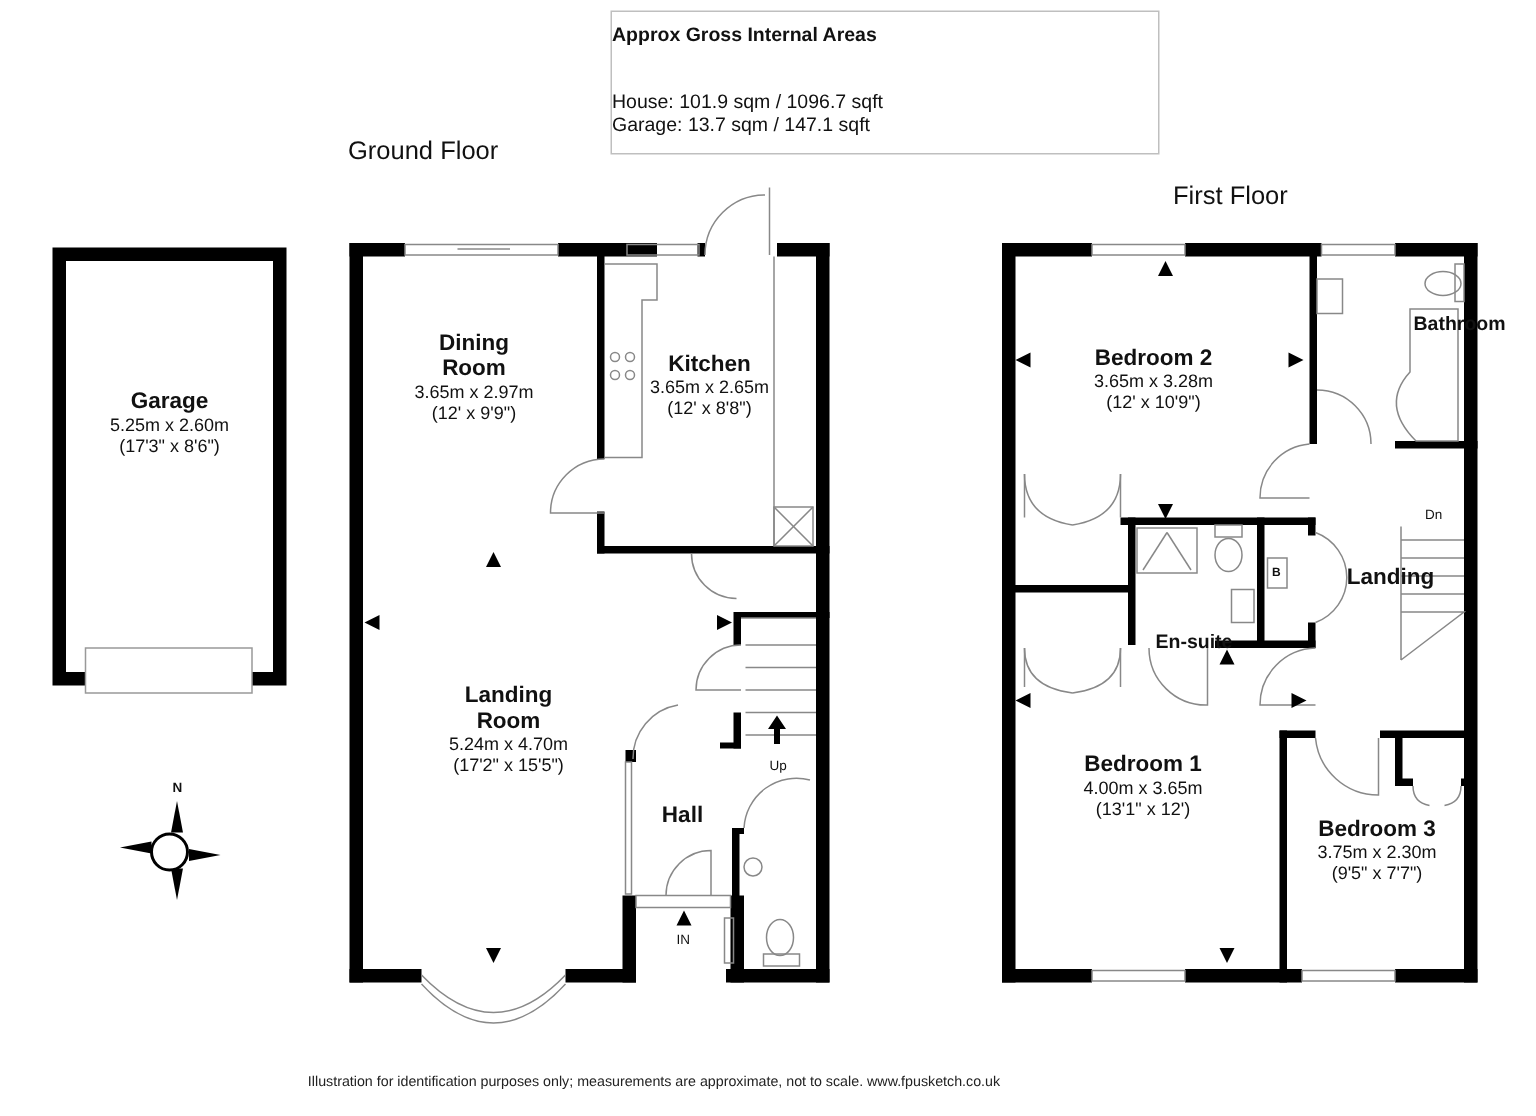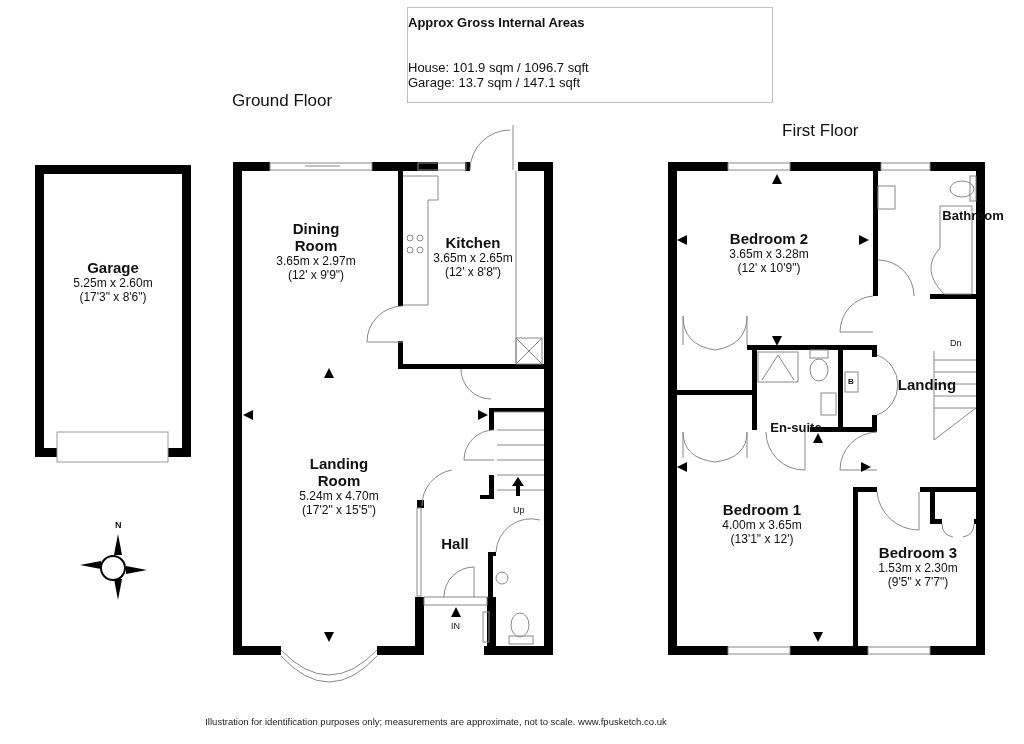--- a/index.html
+++ b/index.html
@@ -223,21 +223,21 @@
 <div class="room-label" style="left:927px; top:376px;">
   <div class="room-name">Landing</div>
 </div>
 <div class="room-label" style="left:762px; top:501px;">
   <div class="room-name">Bedroom 1</div>
   <div class="room-dim">4.00m x 3.65m</div>
   <div class="room-dim">(13'1" x 12')</div>
 </div>
 <div class="room-label" style="left:918px; top:544px;">
   <div class="room-name">Bedroom 3</div>
-  <div class="room-dim">1.53m x 2.30m</div>
+  <div class="room-dim">3.75m x 2.30m</div>
   <div class="room-dim">(9'5" x 7'7")</div>
 </div>
 <div class="small-label" style="left:950px; top:338px;">Dn</div>
 <div class="small-label" style="left:848px; top:377px; font-size:8px; font-weight:bold;">B</div>
 
 <div class="abs footer">
   <div>Illustration for identification purposes only; measurements are approximate, not to scale. www.fpusketch.co.uk</div>
 </div>
 
 </body></html>

